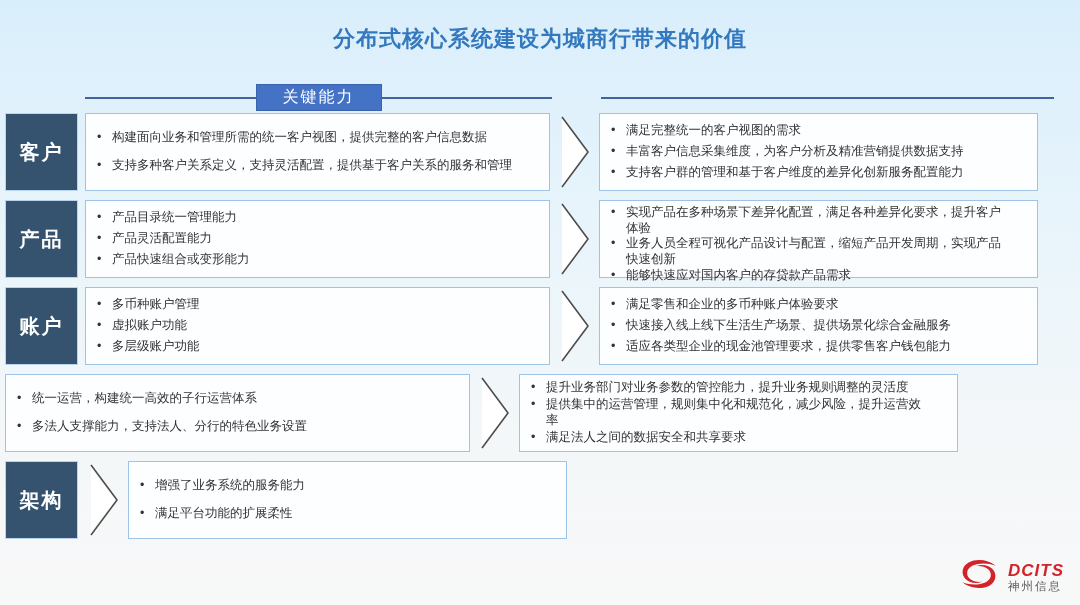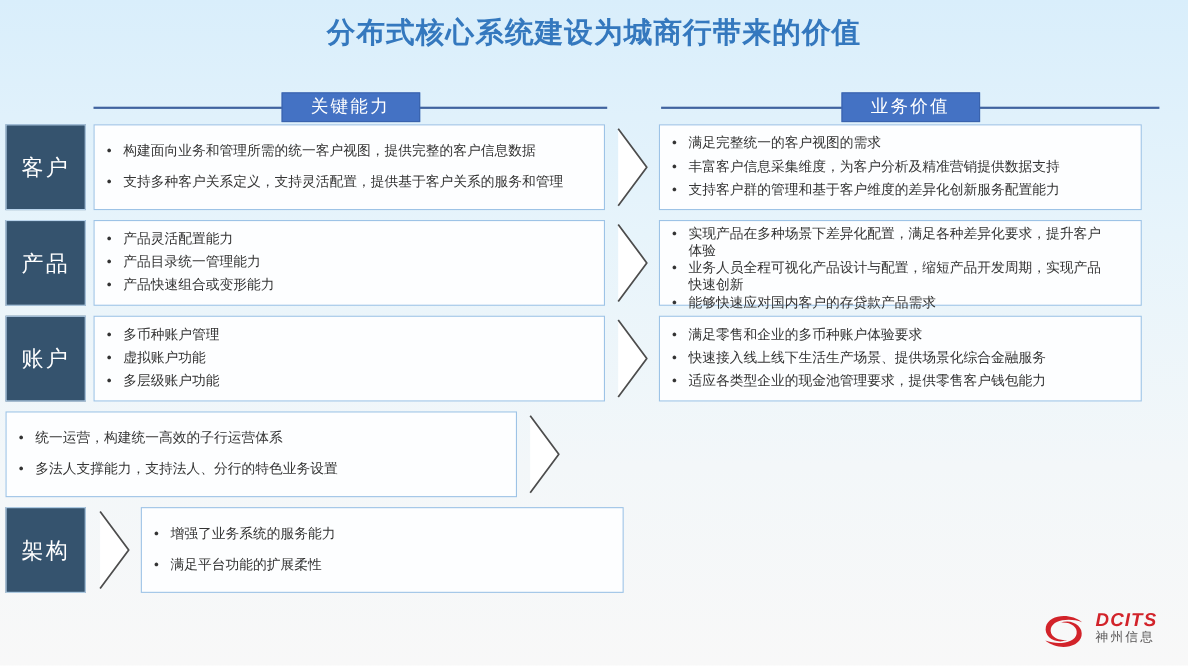--- a/index.html
+++ b/index.html
@@ -5,22 +5,22 @@
   * { margin:0; padding:0; box-sizing:border-box; }
   html,body { width:1080px; height:605px; }
   body { font-family:"Liberation Sans", sans-serif; }
 
   .slide {
     position:relative; width:1080px; height:605px; overflow:hidden;
     background:linear-gradient(180deg,#d9eefb 0%, #e7f4fb 35%, #f3f7f9 70%, #f8f8f8 100%);
   }
 
   .title {
-    position:absolute; top:12px; left:0; width:100%;
-    text-align:center; font-size:26px; font-weight:bold;
+    position:absolute; top:24px; left:0; width:100%;
+    text-align:center; font-size:22px; font-weight:bold;
     color:#3478be; letter-spacing:1px;
   }
 
   
   .header-row { position:absolute; top:84px; left:5px; display:flex; }
   .hdr-spacer { width:80px; }
   .hdr { position:relative; height:27px; }
   .hdr-left { width:467px; margin-right:49px; }
   .hdr-right { width:453px; }
   .hdr-line {
@@ -33,21 +33,21 @@
     color:#ffffff; font-size:16px; font-weight:normal; letter-spacing:2px;
     display:flex; align-items:center; justify-content:center; white-space:nowrap;
   }
 
   
   .rows { position:absolute; top:113px; left:5px; display:flex; flex-direction:column; gap:9px; }
   .row { display:flex; height:78px; }
   .row-label {
     width:73px; margin-right:7px;
     background:#35536e; border:1px solid #b9d4ec;
-    color:#ffffff; font-size:20px; font-weight:normal; letter-spacing:2px;
+    color:#ffffff; font-size:20px; font-weight:bold; letter-spacing:2px;
     display:flex; align-items:center; justify-content:center;
   }
   .box {
     background:#fdfeff; border:1px solid #9dc3e6;
     display:flex; align-items:stretch;
   }
   .box-left  { width:465px; margin-right:6px; }
   .arrow { width:38px; margin-right:5px; display:flex; align-items:center; justify-content:center; }
   .box-right { width:439px; }
 
@@ -59,43 +59,42 @@
   .box li {
     position:relative; padding-left:26px; padding-right:4px;
     font-size:12.5px; color:#333333; line-height:1.25;
   }
   .box li::before {
     content:"\2022"; position:absolute; left:11px; top:0; color:#333333;
   }
 
   
   .logo {
-    position:absolute; right:28px; bottom:12px;
-    display:flex; align-items:flex-start; gap:6px;
+    position:absolute; right:16px; bottom:12px;
+    display:flex; align-items:flex-end; gap:6px;
   }
   .logo-text { display:flex; flex-direction:column; line-height:1.1; }
   .logo-brand { color:#d2232a; font-size:17px; font-weight:bold; font-style:italic; letter-spacing:1px; }
   .logo-company { color:#595757; font-size:11.5px; font-weight:normal; letter-spacing:2px; }
 </style>
 </head>
 <body>
 
 <div class="slide">
 
   <h1 class="title">分布式核心系统建设为城商行带来的价值</h1>
 
   <div class="header-row">
     <div class="hdr-spacer"></div>
     <div class="hdr hdr-left">
       <div class="hdr-line"></div>
       <div class="hdr-box">关键能力</div>
     </div>
     <div class="hdr hdr-right">
       <div class="hdr-line"></div>
-      <div class="hdr-box">业务价值</div>
     </div>
   </div>
 
   <div id="rows" class="rows">
   <div class="row">
     <div class="row-label">客户</div>
     <div class="box box-left">
       <ul>
             <li>构建面向业务和管理所需的统一客户视图，提供完整的客户信息数据</li>
             <li>支持多种客户关系定义，支持灵活配置，提供基于客户关系的服务和管理</li>
@@ -112,22 +111,22 @@
             <li>丰富客户信息采集维度，为客户分析及精准营销提供数据支持</li>
             <li>支持客户群的管理和基于客户维度的差异化创新服务配置能力</li>
           </ul>
     </div>
   </div>
 
   <div class="row">
     <div class="row-label">产品</div>
     <div class="box box-left">
       <ul>
+            <li>产品目录统一管理能力</li>
             <li>产品灵活配置能力</li>
-            <li>产品目录统一管理能力</li>
             <li>产品快速组合或变形能力</li>
           </ul>
     </div>
     <div class="arrow">
       <svg width="34" height="76" viewBox="0 0 34 76">
         <path d="M4 3 L30 38 L4 73" fill="#ffffff" stroke="#4d4d4d" stroke-width="1.6" stroke-linejoin="round"></path>
       </svg>
     </div>
     <div class="box box-right">
       <ul>
@@ -165,20 +164,27 @@
     <div class="box box-left">
       <ul>
             <li>统一运营，构建统一高效的子行运营体系</li>
             <li>多法人支撑能力，支持法人、分行的特色业务设置</li>
           </ul>
     </div>
     <div class="arrow">
       <svg width="34" height="76" viewBox="0 0 34 76">
         <path d="M4 3 L30 38 L4 73" fill="#ffffff" stroke="#4d4d4d" stroke-width="1.6" stroke-linejoin="round"></path>
       </svg>
+    </div>
+    <div class="box box-right">
+      <ul>
+            <li>提升业务部门对业务参数的管控能力，提升业务规则调整的灵活度</li>
+            <li>提供集中的运营管理，规则集中化和规范化，减少风险，提升运营效率</li>
+            <li>满足法人之间的数据安全和共享要求</li>
+          </ul>
     </div>
   </div>
 
   <div class="row">
     <div class="row-label">架构</div>
     <div class="arrow">
       <svg width="34" height="76" viewBox="0 0 34 76">
         <path d="M4 3 L30 38 L4 73" fill="#ffffff" stroke="#4d4d4d" stroke-width="1.6" stroke-linejoin="round"></path>
       </svg>
     </div>

